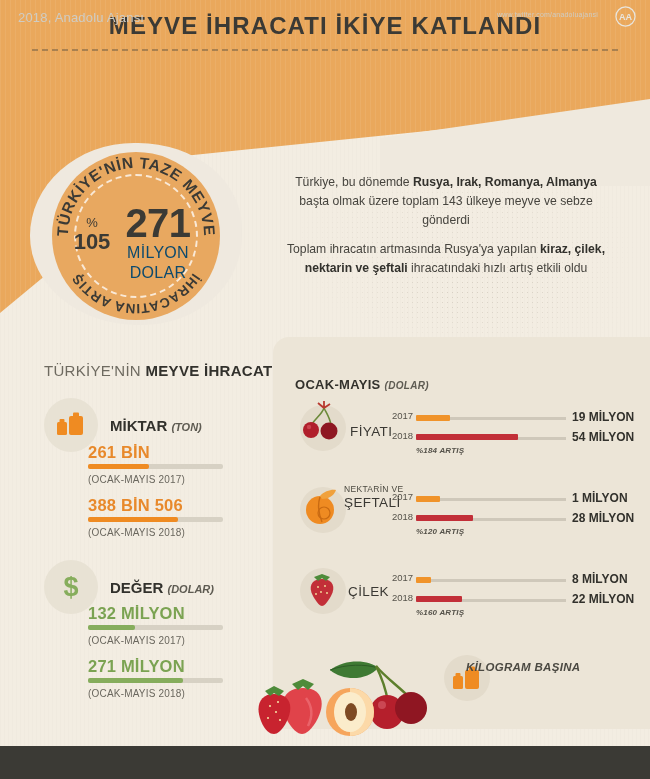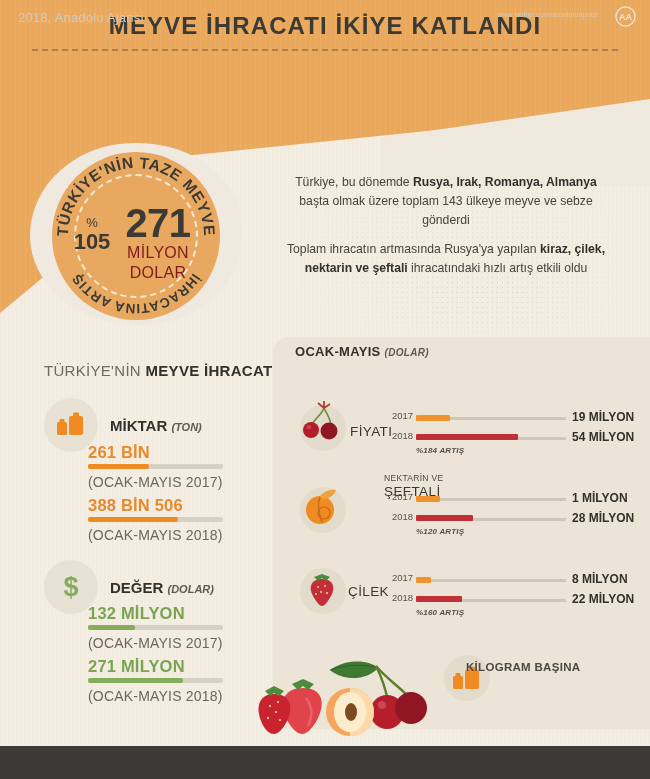--- a/index.html
+++ b/index.html
@@ -94,21 +94,21 @@
   .arc-light { font-weight:bold; font-size:13.5px; letter-spacing:0.6px; fill:#fbf4ea; }
 
   .badge-pct {
     position:absolute; left:16px; top:64px; width:48px; text-align:center;
     color:#3b3a35; line-height:1;
   }
   .badge-pct .sym { font-size:13px; display:block; }
   .badge-pct .num { font-size:22px; font-weight:bold; display:block; margin-top:2px; }
   .badge-main { position:absolute; left:58px; top:52px; width:96px; text-align:center; }
   .badge-main .big  { font-size:40px; font-weight:bold; color:#3b3a35; line-height:0.95; letter-spacing:-0.5px; }
-  .badge-main .sub  { font-size:16px; color:#7f1d1d; line-height:1.05; margin-top:3px; letter-spacing:0.3px; }
+  .badge-main .sub  { font-size:16px; color:#0c4a6e; line-height:1.05; margin-top:3px; letter-spacing:0.3px; }
 
   
   .rtext { position:absolute; left:281px; width:330px; font-size:12.2px; line-height:19px; color:#46443e;text-align:center; }
   .rtext b { color:#32312c; font-weight:bold; }
   .rtext1 { top:173px; }
   .rtext2 { top:240px; }
 
   
   .left-head {
     position:absolute; left:44px; top:362px; font-size:15px; color:#6e6a60; letter-spacing:0.3px;
@@ -118,47 +118,47 @@
   .metric-icon {
     position:absolute; width:54px; height:54px; border-radius:50%;
     background:#e8e2d4; display:flex; align-items:center; justify-content:center;
   }
   .metric-title { position:absolute; font-size:15px; font-weight:bold; color:#32312c; }
   .metric-title i { font-size:11px; font-style:italic; font-weight:bold; color:#5e5b52; }
 
   .bar-val { position:absolute; font-size:16.5px; font-weight:bold; letter-spacing:0.2px; }
   .bar-track { position:absolute; height:5px; background:#d7d1c4; border-radius:2px; }
   .bar-fill  { position:absolute; height:5px; border-radius:2px; }
-  .bar-cap   { position:absolute; font-size:14px; color:#6a675e; letter-spacing:0.2px; }
+  .bar-cap   { position:absolute; font-size:10px; color:#6a675e; letter-spacing:0.2px; }
 
   .orange { color:#e8892b; } .fill-orange { background:#ef8b22; }
   .green  { color:#7ba352; } .fill-green  { background:#86ad5c; }
 
   
   .panel {
     position:absolute; left:273px; top:337px; width:377px; height:392px;
     background:#ece5d7; border-radius:16px 0 0 0;
   }
-  .panel-title { position:absolute; left:295px; top:344px; font-size:13px; font-weight:bold; color:#32312c; letter-spacing:0.3px; }
+  .panel-title { position:absolute; left:295px; top:377px; font-size:13px; font-weight:bold; color:#32312c; letter-spacing:0.3px; }
   .panel-title i { font-size:10px; font-style:italic; font-weight:bold; color:#5e5b52; }
 
   .fruit-halo { position:absolute; width:46px; height:46px; border-radius:50%; background:#e3dbcb; }
   .fruit-label { position:absolute; font-size:13.5px; color:#3a3833; letter-spacing:0.4px; }
   .fruit-label .small { font-size:8.5px; display:block; letter-spacing:0.3px; color:#4a483f; }
   .yr { position:absolute; font-size:9.5px; color:#55524a; }
   .f-track { position:absolute; height:3px; background:#cfc8ba; }
   .f-fill { position:absolute; height:6px; border-radius:1px; }
   .f-val { position:absolute; font-size:12px; font-weight:bold; color:#32312c; }
   .f-inc { position:absolute; font-size:8px; font-style:italic; font-weight:bold; color:#55524a; letter-spacing:0.2px; }
 
   .fill-y { background:#f0932a; } .fill-r { background:#c22f38; }
 
   
   .kg-halo { position:absolute; left:444px; top:655px; width:46px; height:46px; border-radius:50%; background:#e3dbcb; }
-  .kg-sub { position:absolute; left:466px; top:661px; font-size:11.5px; font-weight:bold; color:#4b4942; letter-spacing:0.3px; }
+  .kg-sub { position:absolute; left:466px; top:661px; font-size:11.5px; font-style:italic; font-weight:bold; color:#4b4942; letter-spacing:0.3px; }
   .kg-main{ position:absolute; left:466px; top:676px; font-size:14.5px; font-weight:bold; color:#2f2e2a; letter-spacing:0.2px; }
 
   
   .footer { position:absolute; left:0; top:746px; width:650px; height:33px; background:#3b3a35; }
   .footer-left { position:absolute; left:18px; top:10px; font-size:13px; color:#cfccc4; letter-spacing:0.2px; }
   .footer-right{ position:absolute; right:52px; top:11px; font-size:7px; color:#cfccc4; letter-spacing:0.2px; }
   .aa-logo { position:absolute; right:14px; top:6px; width:21px; height:21px; }
 
   svg { display:block; }
 </style>
@@ -297,21 +297,21 @@
   <div class="f-val" style="left:572px; top:430px;">54 MİLYON</div>
   <div class="f-inc" style="left:416px; top:446px;">%184 ARTIŞ</div>
 
   <div class="fruit-halo" style="left:300px; top:487px;"></div>
   <svg style="position:absolute; left:300px; top:484px;" width="46" height="48" viewBox="0 0 46 48">
     <circle cx="20" cy="26" r="14" fill="#ef8b22"></circle>
     <path d="M20 12 C24 7, 32 5, 36 6 C34 12, 28 15, 22 15 Z" fill="#f0a13c"></path>
     <path d="M20 13 C18 19, 18 28, 22 38" stroke="#c96a12" stroke-width="1.4" fill="none"></path>
     <circle cx="24" cy="29" r="6" fill="none" stroke="#c96a12" stroke-width="1.2"></circle>
   </svg>
-  <div class="fruit-label" style="left:344px; top:472px; line-height:13px;margin-left:40px;">
+  <div class="fruit-label" style="left:344px; top:483px; line-height:13px;">
     <span class="small">NEKTARİN VE</span>
     <span>ŞEFTALİ</span>
   </div>
   <div class="yr" style="left:392px; top:491px;">2017</div>
   <div class="f-track" style="left:416px; top:498px; width:150px;"></div>
   <div class="f-fill fill-y" style="left:416px; top:496px; width:24px;"></div>
   <div class="f-val" style="left:572px; top:491px;">1 MİLYON</div>
 
   <div class="yr" style="left:392px; top:511px;">2018</div>
   <div class="f-track" style="left:416px; top:518px; width:150px;"></div>

